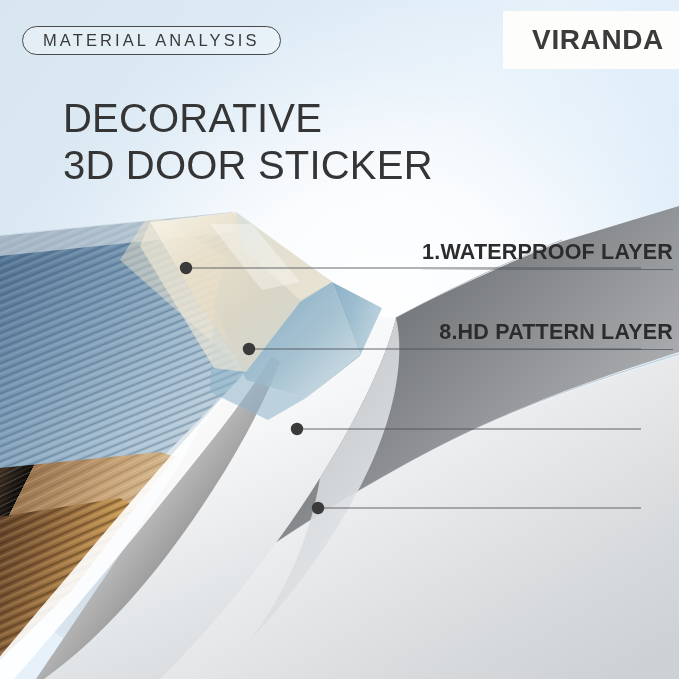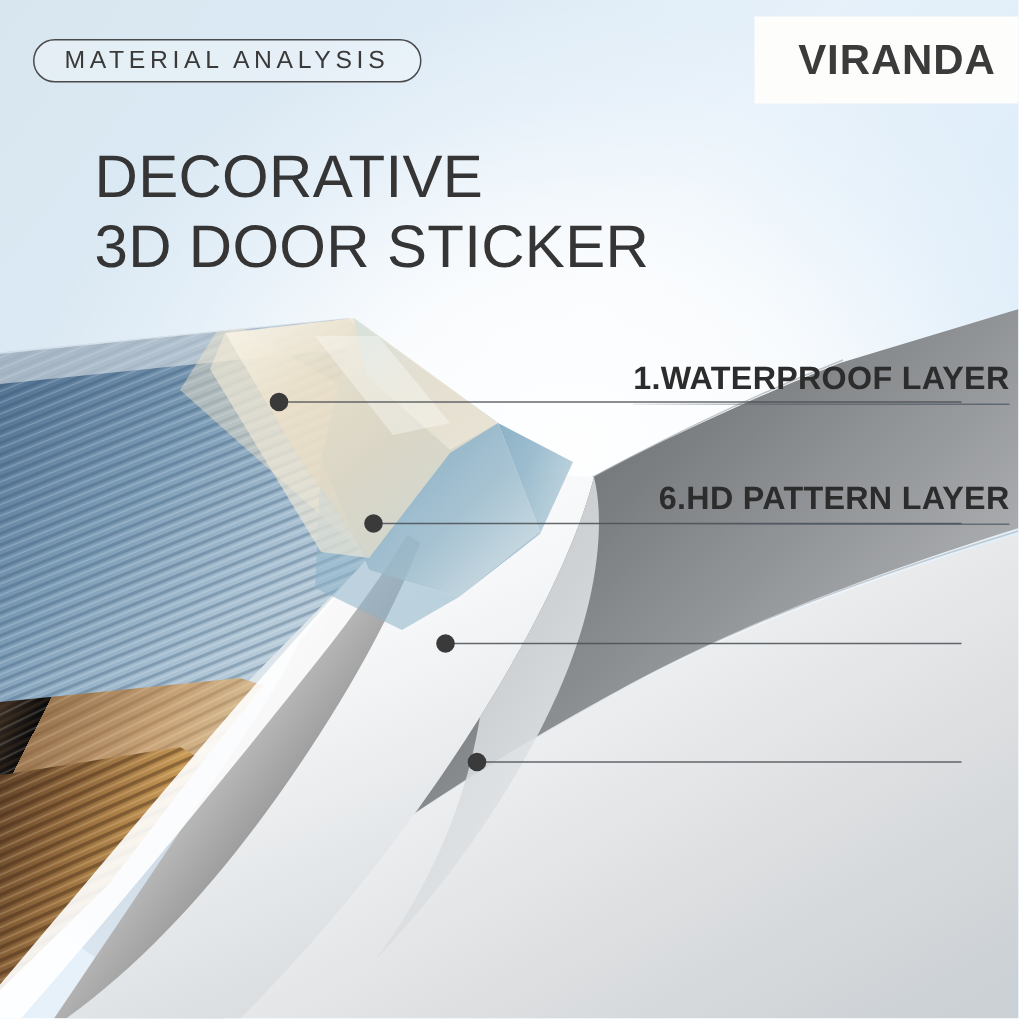--- a/index.html
+++ b/index.html
@@ -312,20 +312,20 @@
   <h1 class="title">
     <span class="l1">DECORATIVE</span>
     <span class="l2">3D DOOR STICKER</span>
   </h1>
 
   <div class="callout" id="c1">
     <span>1.WATERPROOF LAYER</span>
     <span class="rule"></span>
   </div>
   <div class="callout" id="c2">
-    <span>6.HD PATTERN LAYER</span>
+    <span>8.HD PATTERN LAYER</span>
     <span class="rule"></span>
   </div>
   <div class="callout" id="c3">
     <span class="rule"></span>
   </div>
 
 </div>
 
 </body></html>

